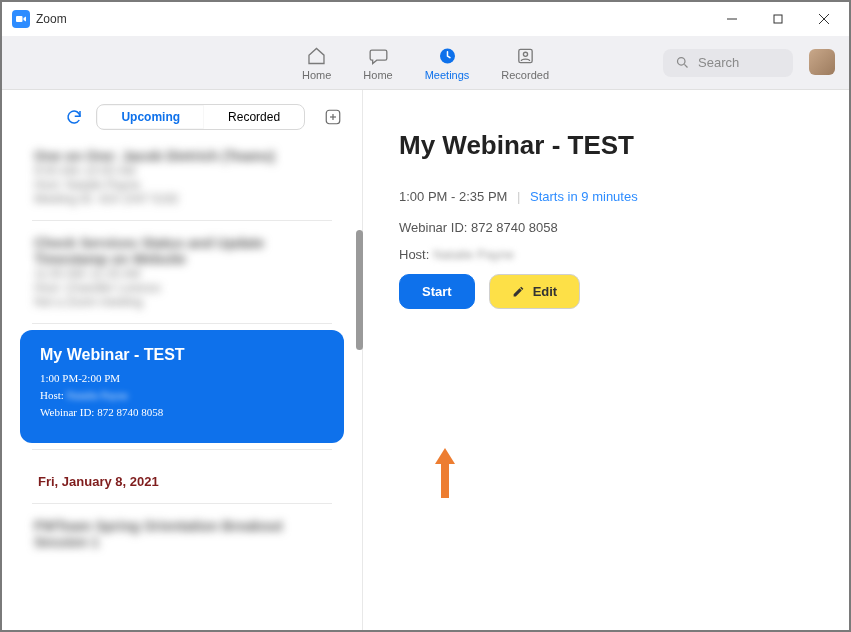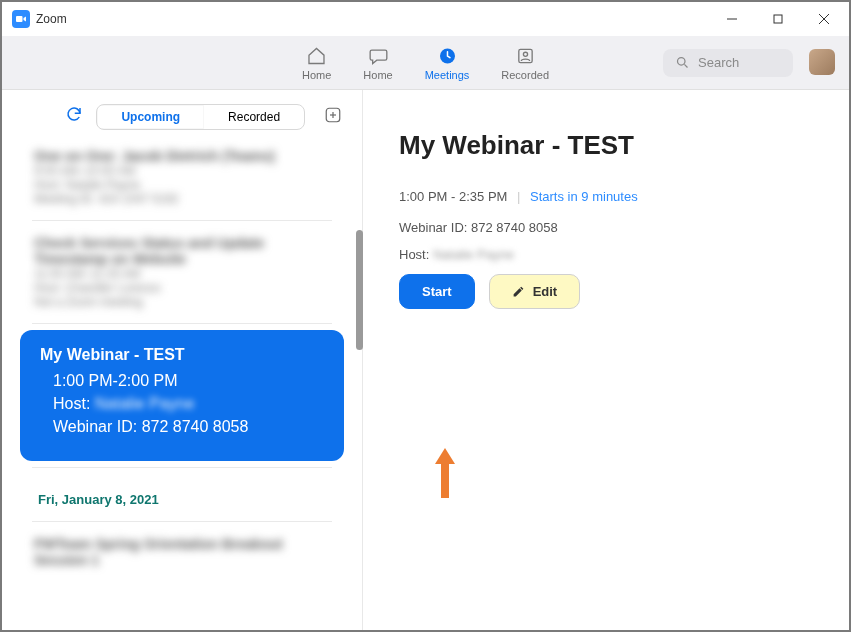--- a/index.html
+++ b/index.html
@@ -19,51 +19,51 @@
     .nav-item { display: flex; flex-direction: column; align-items: center; gap: 2px; cursor: pointer; color: #6e6e6e; font-size: 11px; }
     .nav-item.active { color: #0E71EB; }
     .nav-item .nav-icon { width: 22px; height: 22px; display: flex; align-items: center; justify-content: center; }
     .nav-right { margin-left: auto; display: flex; align-items: flex-start; gap: 16px; }
     .search-box { display: flex; align-items: center; gap: 8px; background: #e6e6ea; border-radius: 8px; height: 28px; padding: 0 12px; width: 130px; color: #8a8a8a; font-size: 13px; }
     .avatar { width: 26px; height: 26px; border-radius: 6px; background: linear-gradient(135deg, #c9a88a, #9c7b5e); }
 
     .body { flex: 1; display: flex; overflow: hidden; position: relative; }
 
     .sidebar { width: 361px; border-right: 1px solid #e8e8e8; display: flex; flex-direction: column; overflow: hidden; }
-    .sidebar-header { display: flex; align-items: flex-start; padding: 14px 18px 10px; gap: 8px; margin-left: 44px; }
+    .sidebar-header { display: flex; align-items: center; padding: 14px 18px 10px; gap: 8px; margin-left: 44px; }
     .refresh-btn { color: #0E71EB; cursor: pointer; width: 20px; height: 20px; display: flex; align-items: center; justify-content: center; }
     .segmented { display: flex; border: 1px solid #d8d8d8; border-radius: 8px; overflow: hidden; margin: 0 auto; }
     .seg-btn { padding: 5px 24px; font-size: 12px; color: #000000; background: transparent; border: 0; cursor: pointer; }
     .seg-btn.active { color: #0E71EB; font-weight: 600; box-shadow: 0 0 0 1px rgba(0,0,0,0.03) inset; }
     .add-btn { margin-left: auto; color: #6a6a6a; cursor: pointer; width: 22px; height: 22px; display: flex; align-items: center; justify-content: center; }
 
     .meeting-list { overflow-y: auto; flex: 1; padding: 0 8px 20px 8px; }
     .blur-block { filter: blur(4px); color: #5a5a5a; padding: 8px 24px; }
     .blur-title { font-weight: 600; font-size: 14px; }
     .blur-sub { font-size: 12px; opacity: 0.8; }
 
     .divider { height: 1px; background: #e9e9e9; margin: 6px 22px; }
 
     .selected-card { background: #0E71EB; color: #fff; border-radius: 12px; margin: 4px 10px; padding: 16px 20px 20px; }
     .selected-card .mtg-title { font-size: 16px; font-weight: 700; margin-bottom: 8px; }
-    .selected-card .mtg-row { font-size: 16px; margin: 5px 13px; }
+    .selected-card .mtg-row { font-size: 11px; margin: 5px 0; font-family: Liberation Serif, serif; }
     .host-blur { filter: blur(3px); opacity: 0.9; display: inline-block; }
 
-    .date-heading { font-size: 13px; font-weight: 700; color: #0f766e; padding: 18px 28px 8px; }
+    .date-heading { font-size: 13px; font-weight: 700; color: #7f1d1d; padding: 18px 28px 8px; }
 
     .detail { flex: 1; padding: 40px 36px; overflow: auto; }
     .detail-title { font-size: 26px; font-weight: 700; color: #222; margin-bottom: 28px; }
     .time-row { font-size: 13px; color: #555; margin-bottom: 16px; }
     .time-divider { color: #ccc; margin: 0 6px; }
     .starts-in { color: #2D8CFF; }
     .info-row { font-size: 13px; color: #555; margin: 12px 0; }
     .info-blur { filter: blur(3px); color: #999; display: inline-block; }
 
     .action-row { display: flex; gap: 14px; margin-top: 12px; align-items: center; }
-    .btn { border: 1px solid #d0d0d0; background: #fef9c3; border-radius: 10px; padding: 9px 22px; font-size: 13px; font-weight: 600; cursor: pointer; color: #333; display: flex; align-items: center; gap: 8px; }
+    .btn { border: 1px solid #d0d0d0; background: #fde047; border-radius: 10px; padding: 9px 22px; font-size: 13px; font-weight: 600; cursor: pointer; color: #333; display: flex; align-items: center; gap: 8px; }
     .btn.primary { background: #0E71EB; border-color: #0E71EB; color: #fff; }
 
     .arrow-annotation { position: absolute; left: 433px; top: 358px; pointer-events: none; }
     .arrow-annotation svg { display: block; }
 
     .scroll-indicator { position: absolute; left: 354px; top: 140px; width: 7px; height: 120px; background: #9a9a9a; border-radius: 4px; }
   </style>
 </head>
 <body>
 

